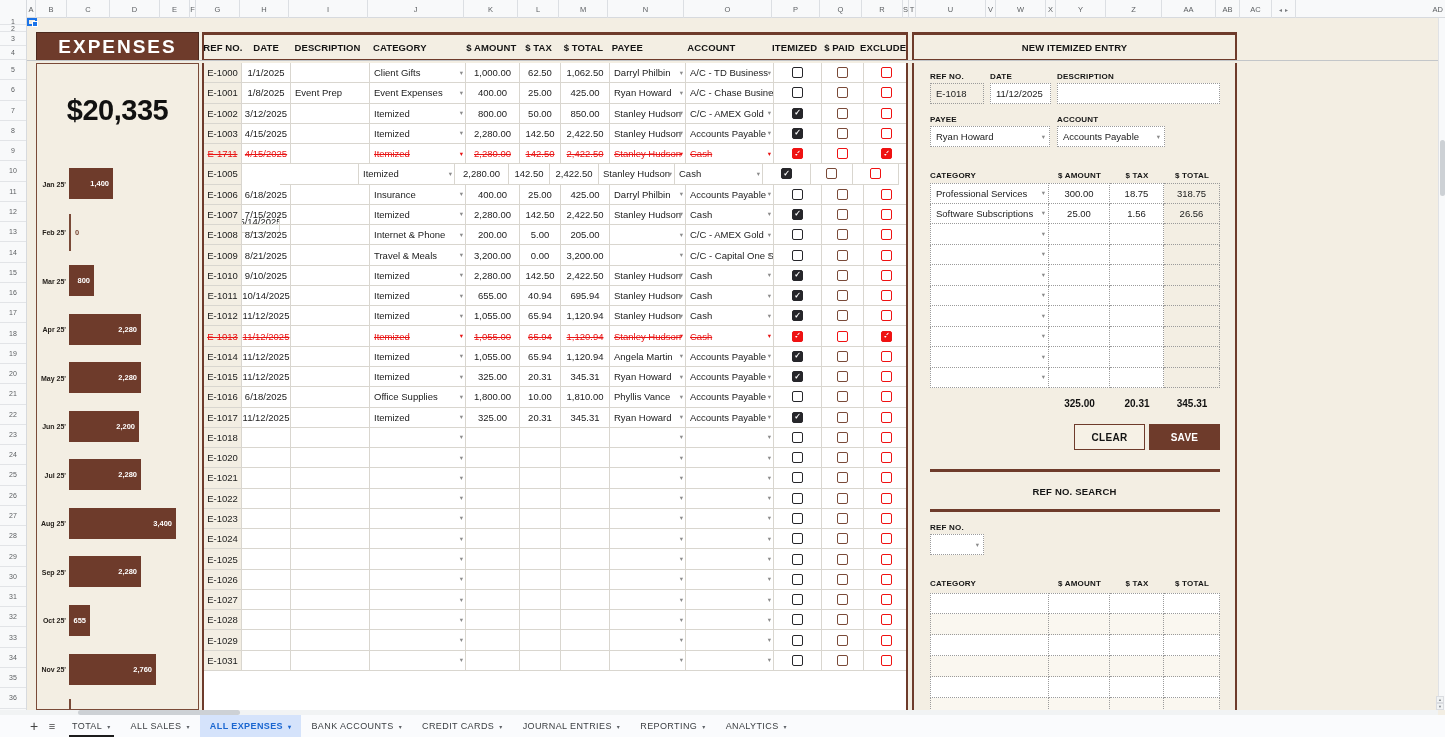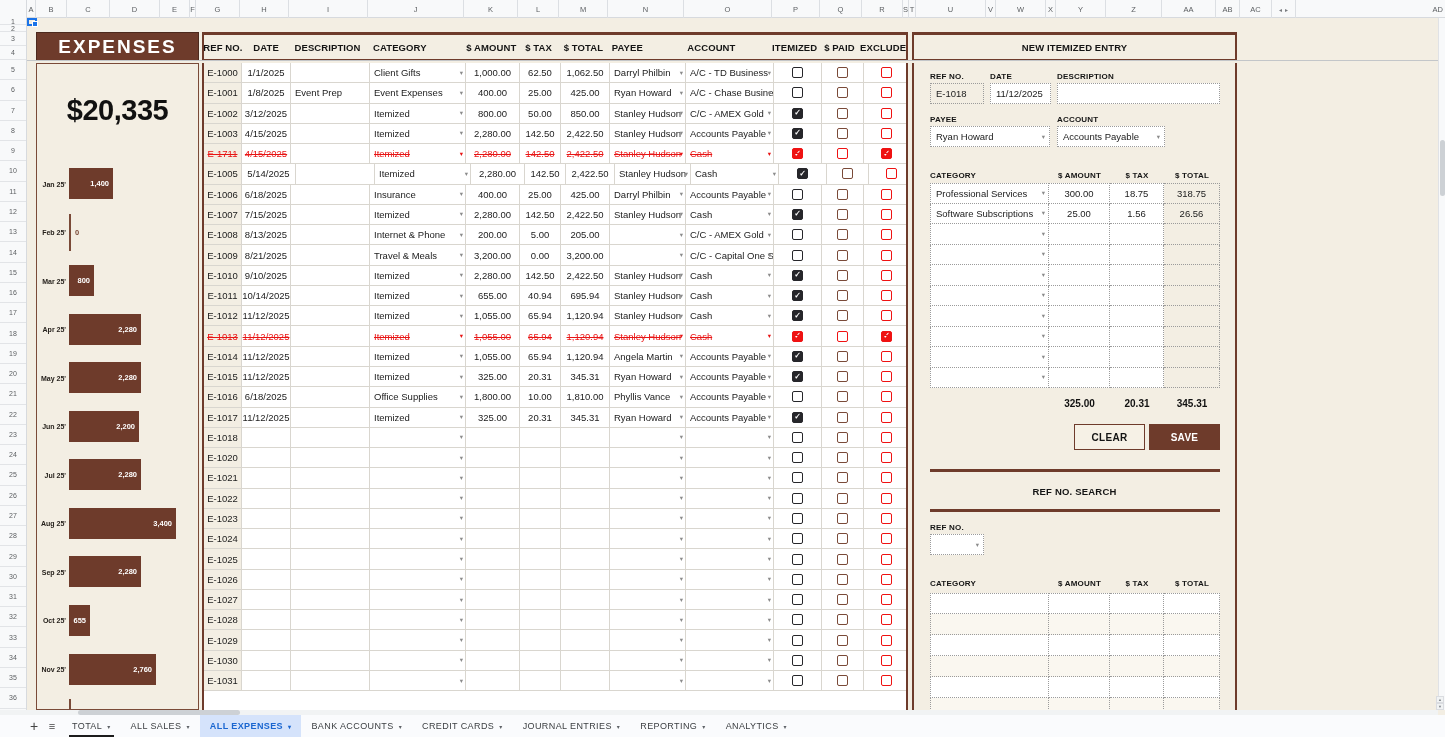--- a/index.html
+++ b/index.html
@@ -367,21 +367,21 @@
         </div>
         <div class="c cen" style="width: 42px;">
           <div class="cb red"></div>
         </div>
         <div class="c cen" style="width: 46px;">
           <div class="cb red on">✓</div>
         </div>
       </div>
       <div class="trow" style="height: 20.281px;">
         <div class="c cen refc" style="width: 38px;">E-1005</div>
-        <div class="c cen" style="width: 54px;">5/14/2025</div>
+        <div class="c cen" style="width: 38px; margin-top: 48px;">5/14/2025</div>
         <div class="c lft" style="width: 79px;"></div>
         <div class="c lft hasdd" style="width: 96px;">Itemized<span class="dd">▾</span></div>
         <div class="c cen" style="width: 54px;">2,280.00</div>
         <div class="c cen" style="width: 41px;">142.50</div>
         <div class="c cen" style="width: 49px;">2,422.50</div>
         <div class="c lft hasdd" style="width: 76px;">Stanley Hudson<span class="dd">▾</span></div>
         <div class="c lft hasdd" style="width: 88px;">Cash<span class="dd">▾</span></div>
         <div class="c cen" style="width: 48px;">
           <div class="cb dark on">✓</div>
         </div>
@@ -891,46 +891,20 @@
         </div>
         <div class="c cen" style="width: 42px;">
           <div class="cb brown"></div>
         </div>
         <div class="c cen" style="width: 46px;">
           <div class="cb red"></div>
         </div>
       </div>
       <div class="trow" style="height: 20.281px;">
         <div class="c cen refc" style="width: 38px;">E-1029</div>
-        <div class="c cen" style="width: 49px;"></div>
-        <div class="c lft" style="width: 79px;"></div>
-        <div class="c lft hasdd" style="width: 96px;">
-          <span class="dd">▾</span>
-        </div>
-        <div class="c cen" style="width: 54px;"></div>
-        <div class="c cen" style="width: 41px;"></div>
-        <div class="c cen" style="width: 49px;"></div>
-        <div class="c lft hasdd" style="width: 76px;">
-          <span class="dd">▾</span>
-        </div>
-        <div class="c lft hasdd" style="width: 88px;">
-          <span class="dd">▾</span>
-        </div>
-        <div class="c cen" style="width: 48px;">
-          <div class="cb dark"></div>
-        </div>
-        <div class="c cen" style="width: 42px;">
-          <div class="cb brown"></div>
-        </div>
-        <div class="c cen" style="width: 46px;">
-          <div class="cb red"></div>
-        </div>
-      </div>
-      <div class="trow" style="height: 20.281px;">
-        <div class="c cen refc" style="width: 38px;">E-1030</div>
         <div class="c cen" style="width: 49px;"></div>
         <div class="c lft" style="width: 79px;"></div>
         <div class="c lft hasdd" style="width: 96px;">
           <span class="dd">▾</span>
         </div>
         <div class="c cen" style="width: 54px;"></div>
         <div class="c cen" style="width: 41px;"></div>
         <div class="c cen" style="width: 49px;"></div>
         <div class="c lft hasdd" style="width: 76px;">
           <span class="dd">▾</span>

